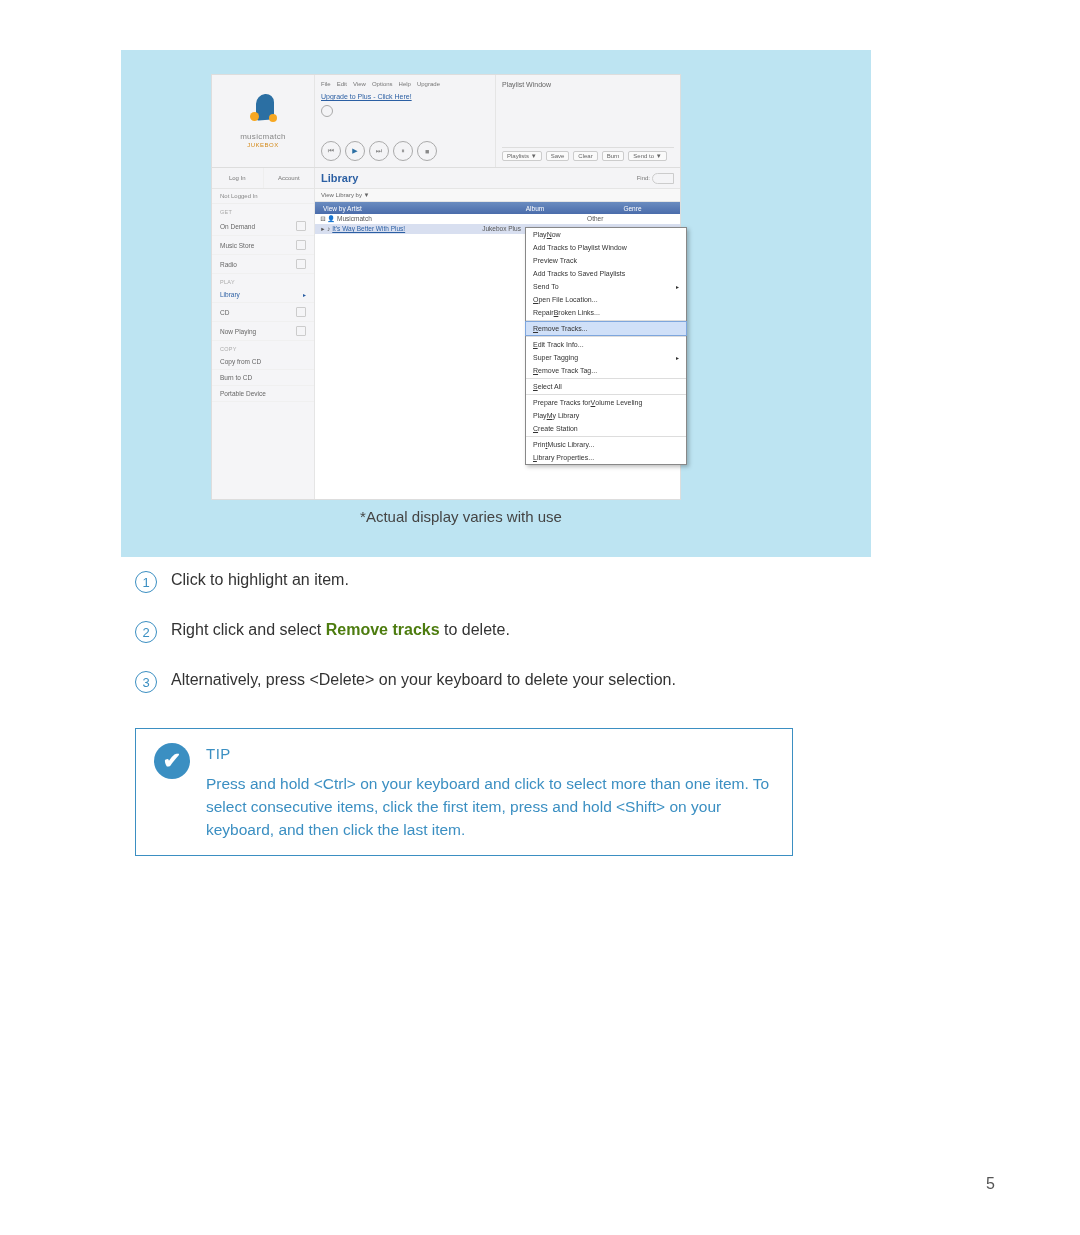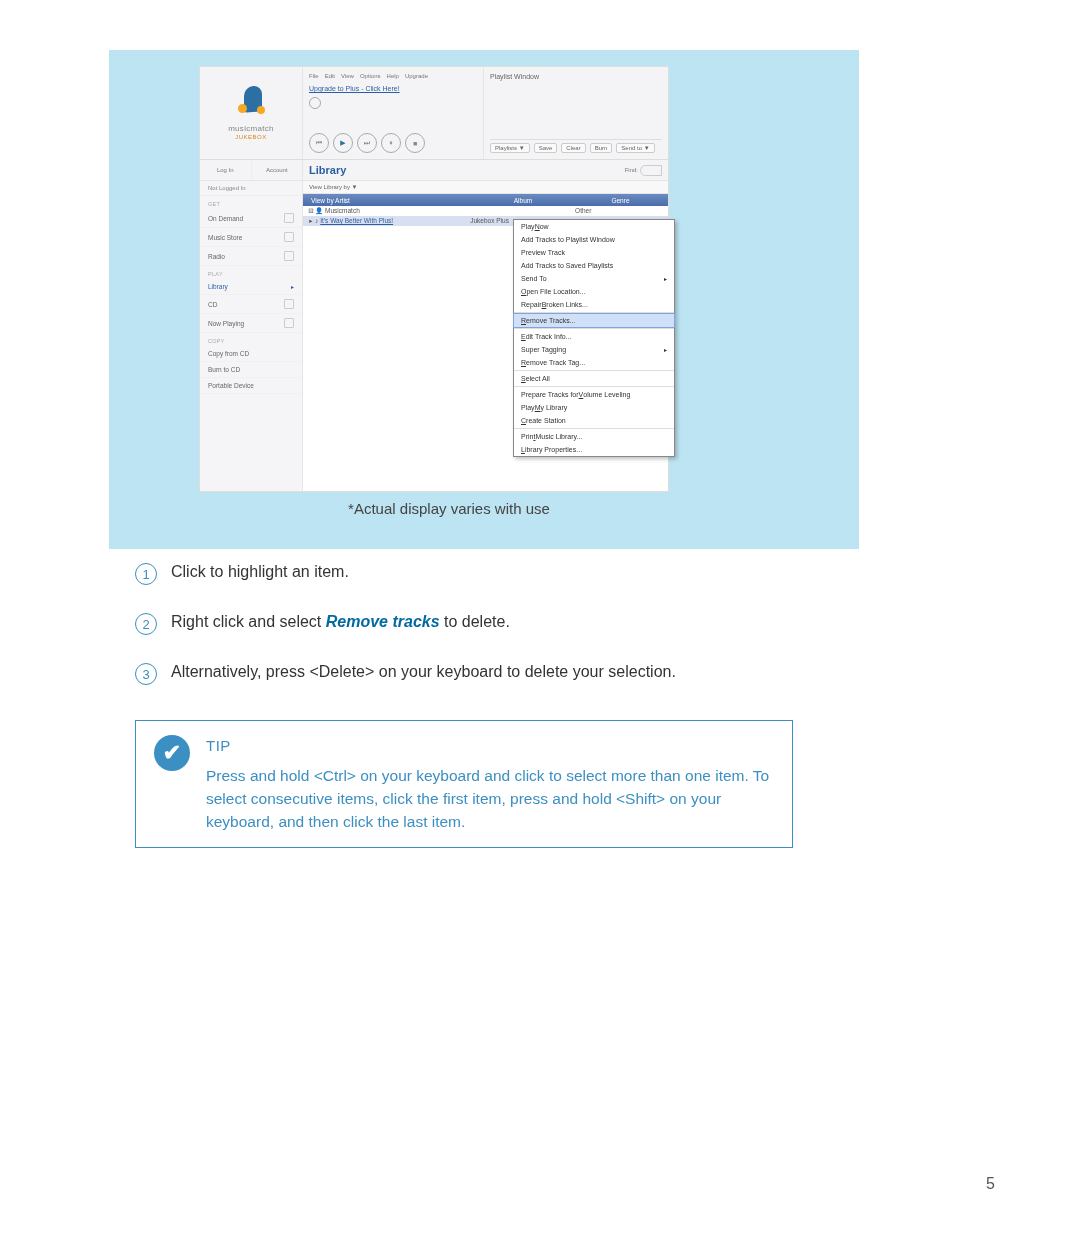--- a/index.html
+++ b/index.html
@@ -11,23 +11,23 @@
   }
   .page {
     width: 1080px;
     height: 1235px;
     position: relative;
     box-sizing: border-box;
     padding: 50px 75px 40px 75px;
   }
   .screenshot-frame {
     width: 750px;
-    margin-left: 34px;
+    margin-left: 46px;
     background: #bde4f2;
-    padding: 16px 90px 28px 90px;
+    padding: 24px 90px 28px 90px;
     box-sizing: border-box;
   }
   .app {
     width: 468px;
     background: #f4f4f6;
     border: 1px solid #ddd;
     font-size: 7px;
     color: #555;
     position: relative;
   }
@@ -136,21 +136,21 @@
     font-weight: 400;
     margin: 40px 0 30px 60px;
   }
   .steps { margin-left: 60px; font-size:16px; color:#333;}
   .step { display:flex; align-items:flex-start; gap:14px; margin:14px 0 28px 0;}
   .circ-num {
     width:20px; height:20px; border:1.5px solid #3b8fc2; color:#3b8fc2; border-radius:50%;
     display:flex; align-items:center; justify-content:center; font-size:13px; flex-shrink:0;
     font-weight: 500;
   }
-  .step-text b { font-weight:bold; color:#0369a1;font-style:italic;}
+  .step-text b { font-weight:bold; color:#4d7c0f;}
 
   .tip-box {
     margin: 35px 0 0 60px;
     border:1.5px solid #3b8fc2;
     padding:14px 18px;
     display:flex;
     gap:16px;
     align-items:flex-start;
     width: 620px;
   }

